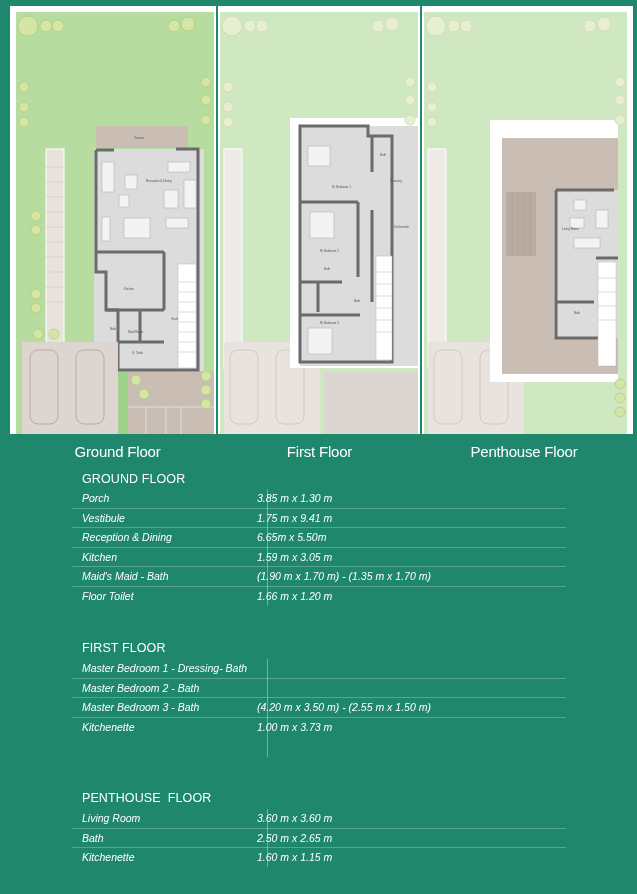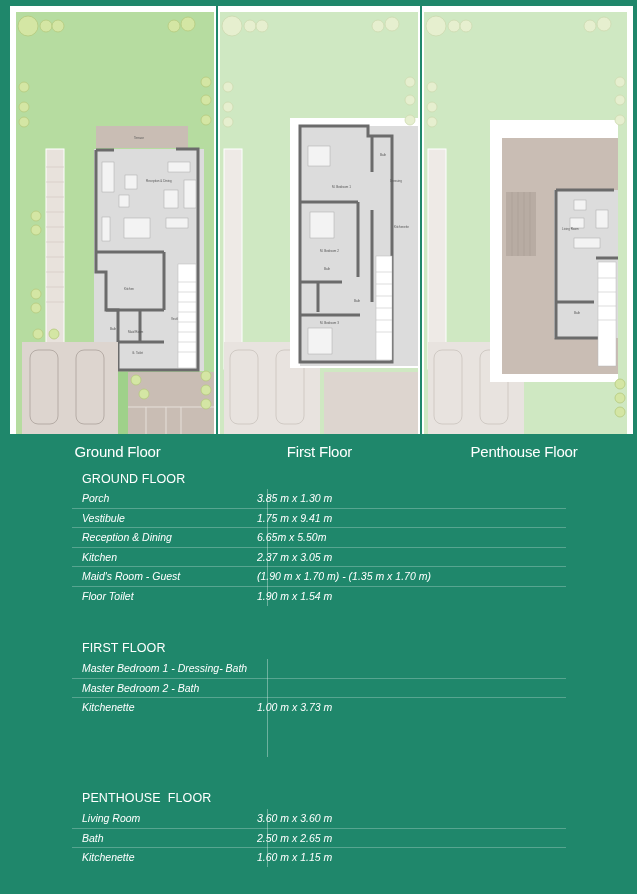--- a/index.html
+++ b/index.html
@@ -329,42 +329,46 @@
   <div class="row">
       <span class="name">Vestibule</span>
       <span class="dim">1.75 m x 9.41 m</span>
     </div>
   <div class="row">
       <span class="name">Reception &amp; Dining</span>
       <span class="dim">6.65m x 5.50m</span>
     </div>
   <div class="row">
       <span class="name">Kitchen</span>
-      <span class="dim">2.37 m x 3.05 m</span>
-    </div>
-  <div class="row">
-      <span class="name">Maid's Room - Guest</span>
+      <span class="dim">1.59 m x 3.05 m</span>
+    </div>
+  <div class="row">
+      <span class="name">Maid's Maid - Bath</span>
       <span class="dim">(1.90 m x 1.70 m) - (1.35 m x 1.70 m)</span>
     </div>
   <div class="row">
       <span class="name">Floor Toilet</span>
-      <span class="dim">1.90 m x 1.54 m</span>
+      <span class="dim">1.66 m x 1.20 m</span>
     </div>
 </div>
 
 <div class="section-title" style="top:641px;">FIRST FLOOR</div>
 <div class="table" style="top:659px;">
   <div class="col-divider" style="top:0; height:98px;"></div>
   <div class="row">
       <span class="name">Master Bedroom 1 - Dressing- Bath</span>
     </div>
   <div class="row">
       <span class="name">Master Bedroom 2 -  Bath</span>
     </div>
   <div class="row">
+      <span class="name">Master Bedroom 3 -  Bath</span>
+      <span class="dim">(4.20 m x 3.50 m) -  (2.55 m x 1.50 m)</span>
+    </div>
+  <div class="row">
       <span class="name">Kitchenette</span>
       <span class="dim">1.00 m x 3.73 m</span>
     </div>
 </div>
 
 <div class="section-title" style="top:791px; white-space:pre;">PENTHOUSE  FLOOR</div>
 <div class="table" style="top:809px;">
   <div class="col-divider" style="top:0; height:58px;"></div>
   <div class="row">
       <span class="name">Living Room</span>

